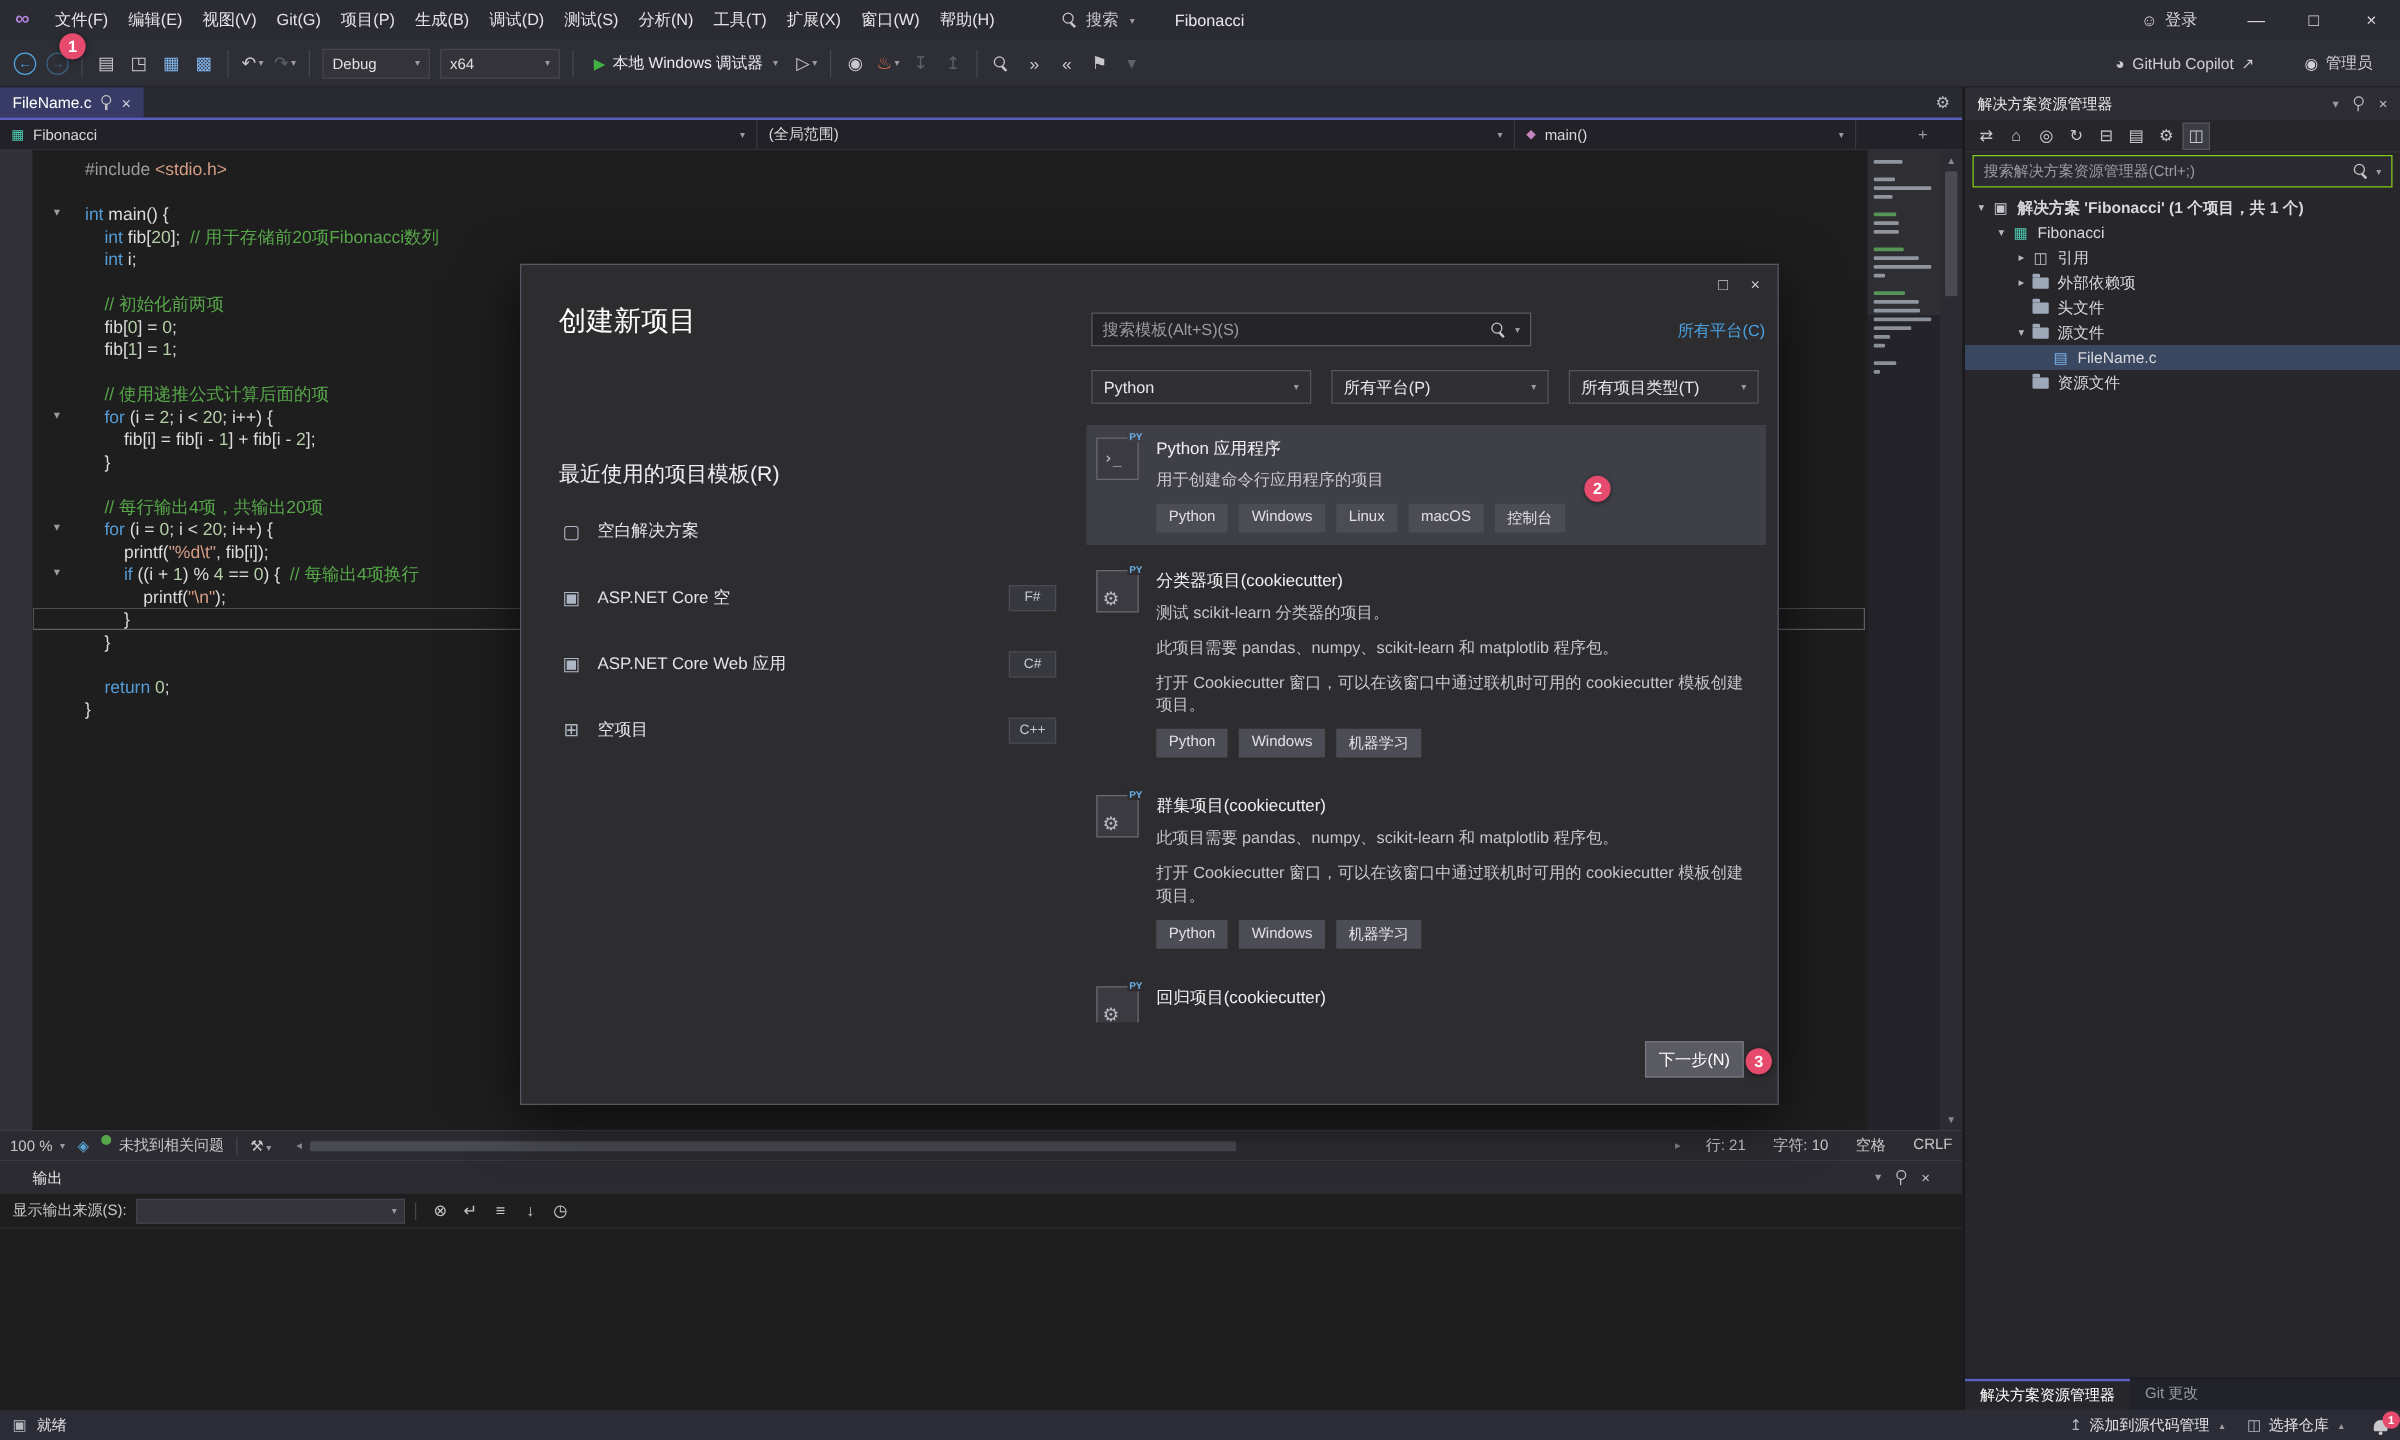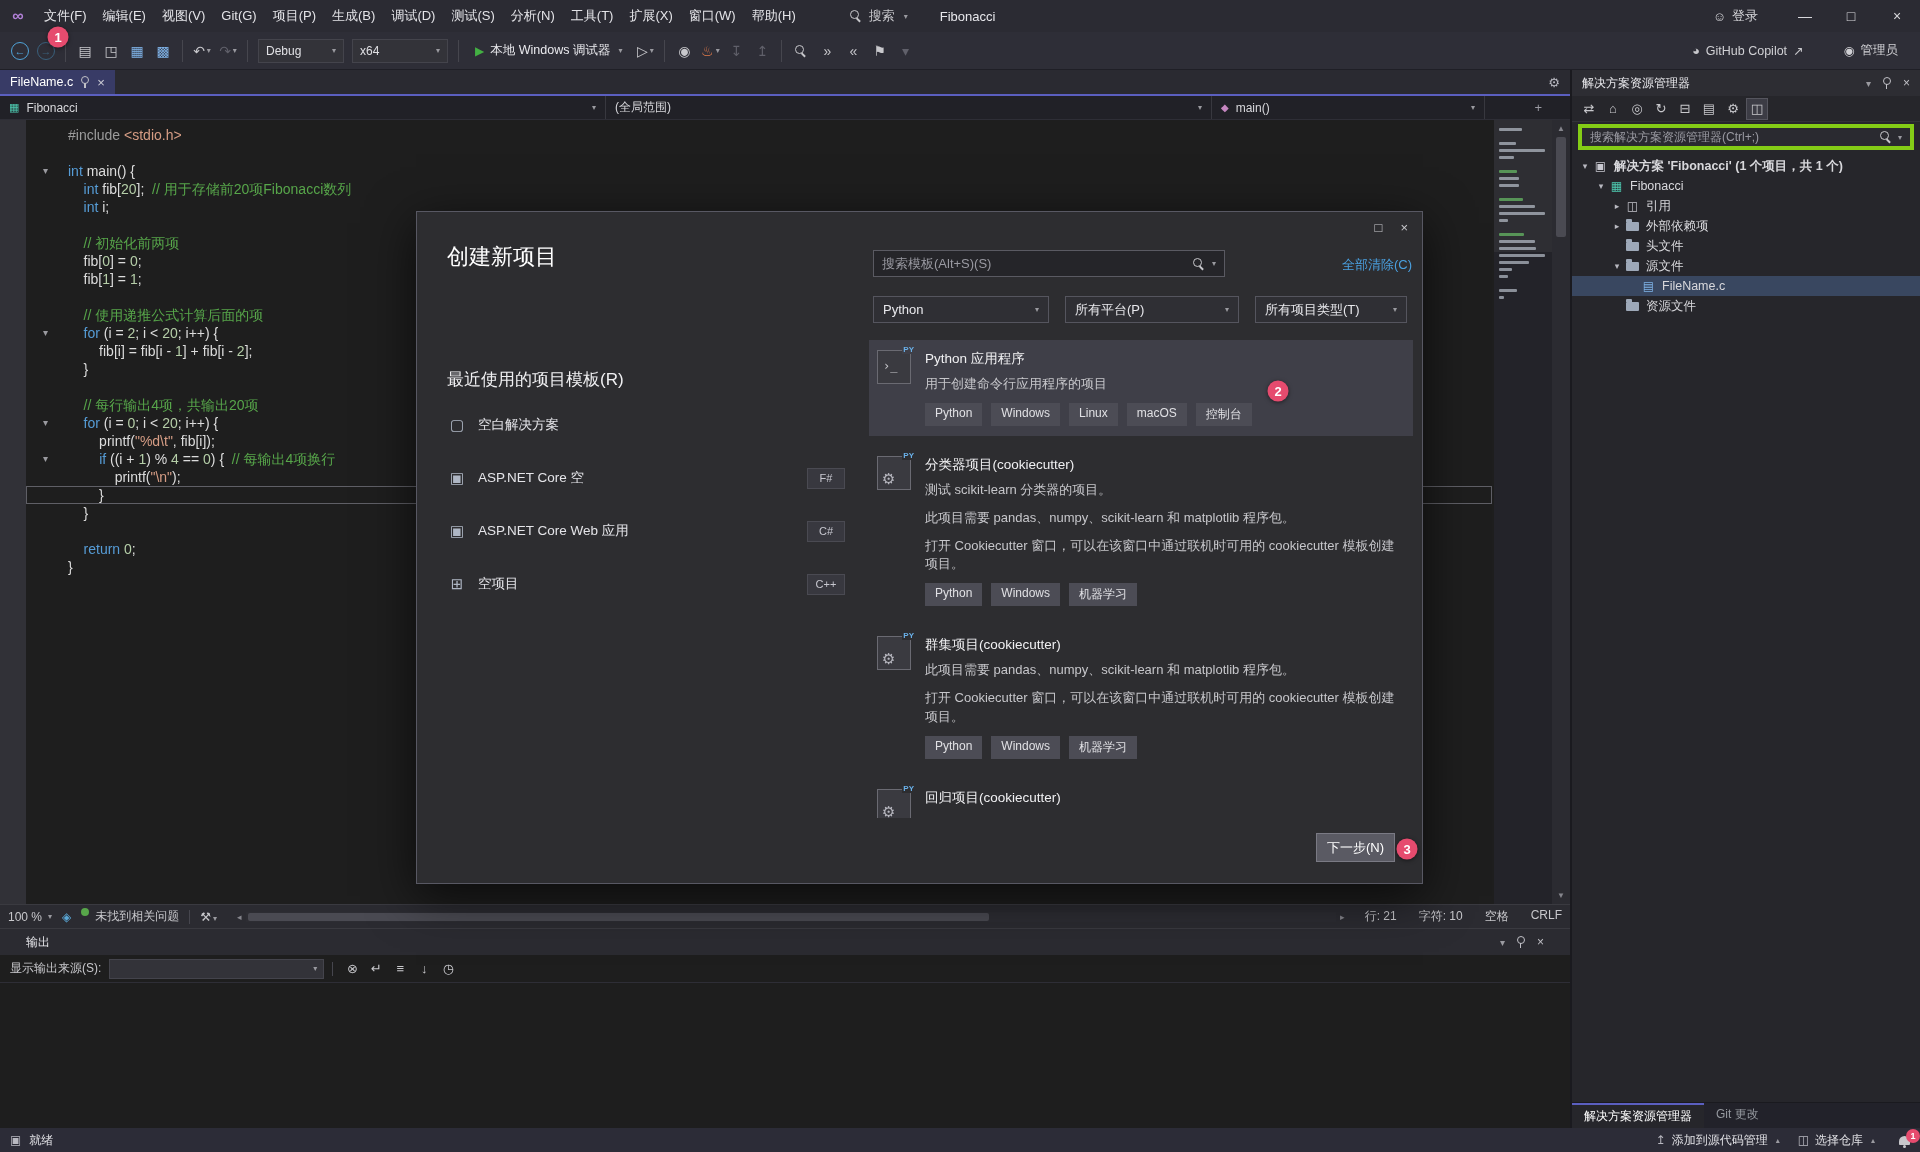--- a/index.html
+++ b/index.html
@@ -116,21 +116,21 @@
 .src-dd{width:215px;height:20px;background:#333339;border:1px solid #44444c;display:flex;align-items:center;justify-content:flex-end;padding:0 6px;}
 .mini-icon{min-width:22px;height:22px;display:inline-flex;align-items:center;justify-content:center;color:#c8c8cc;font-size:13px;}
 .mini-icon.active{background:#3c3c45;border:1px solid #55555e;}
 .output-body{flex:1;background:#1e1e1e;}
 
 
 .sidebar{width:350px;background:#26262b;border-left:2px solid #1a1a1f;display:flex;flex-direction:column;min-height:0;}
 .se-header{flex:0 0 26px;display:flex;align-items:center;padding:0 10px;background:#2d2d33;color:#e8e8ec;font-size:12px;}
 .se-header .icons{margin-left:auto;display:flex;align-items:center;gap:12px;color:#c0c0c6;}
 .se-toolbar{flex:0 0 26px;display:flex;align-items:center;padding:0 6px;gap:2px;border-bottom:1px solid #333339;}
-.se-search{flex:0 0 26px;display:flex;align-items:center;margin:2px 6px;background:#2a2a30;border:4px solid #84cc16;padding:0 8px;color:#9a9aa2;font-size:12px;}
+.se-search{flex:0 0 26px;display:flex;align-items:center;margin:2px 6px;background:#2a2a30;border:1px solid #84cc16;padding:0 8px;color:#9a9aa2;font-size:12px;}
 .se-search .right{margin-left:auto;display:flex;align-items:center;gap:4px;}
 .se-tree{flex:1;overflow:hidden;padding-top:4px;}
 .tree-row{display:flex;align-items:center;height:20px;font-size:12.5px;color:#d8d8dc;}
 .tree-row.selected{background:#394760;}
 .tree-row.bold .tree-label{font-weight:bold;}
 .tree-arrow{width:14px;font-size:9px;color:#b8b8c0;text-align:center;flex:0 0 14px;}
 .tree-icon{width:17px;margin-right:5px;font-size:12px;display:inline-flex;justify-content:center;align-items:center;}
 .ti-project{color:#4ec9b0;}
 .ti-solution{color:#c8c8d0;}
 .ti-references{color:#c0c0c8;}
@@ -660,21 +660,21 @@
       <span>□</span>
       <span>×</span>
     </div>
     <div class="dlg-search">
       <span>搜索模板(Alt+S)(S)</span>
       <span class="right">
         <span class="mag"></span>
         <span class="caret">▾</span>
       </span>
     </div>
-    <a class="dlg-clear">全部清除(C)</a>
+    <a class="dlg-clear">所有平台(C)</a>
 
     <div class="dlg-filter" style="left:456px;width:176px;">
       <span>Python</span>
       <span class="caret">▾</span>
     </div>
     <div class="dlg-filter" style="left:648px;width:174px;">
       <span>所有平台(P)</span>
       <span class="caret">▾</span>
     </div>
     <div class="dlg-filter" style="left:838px;width:152px;">

